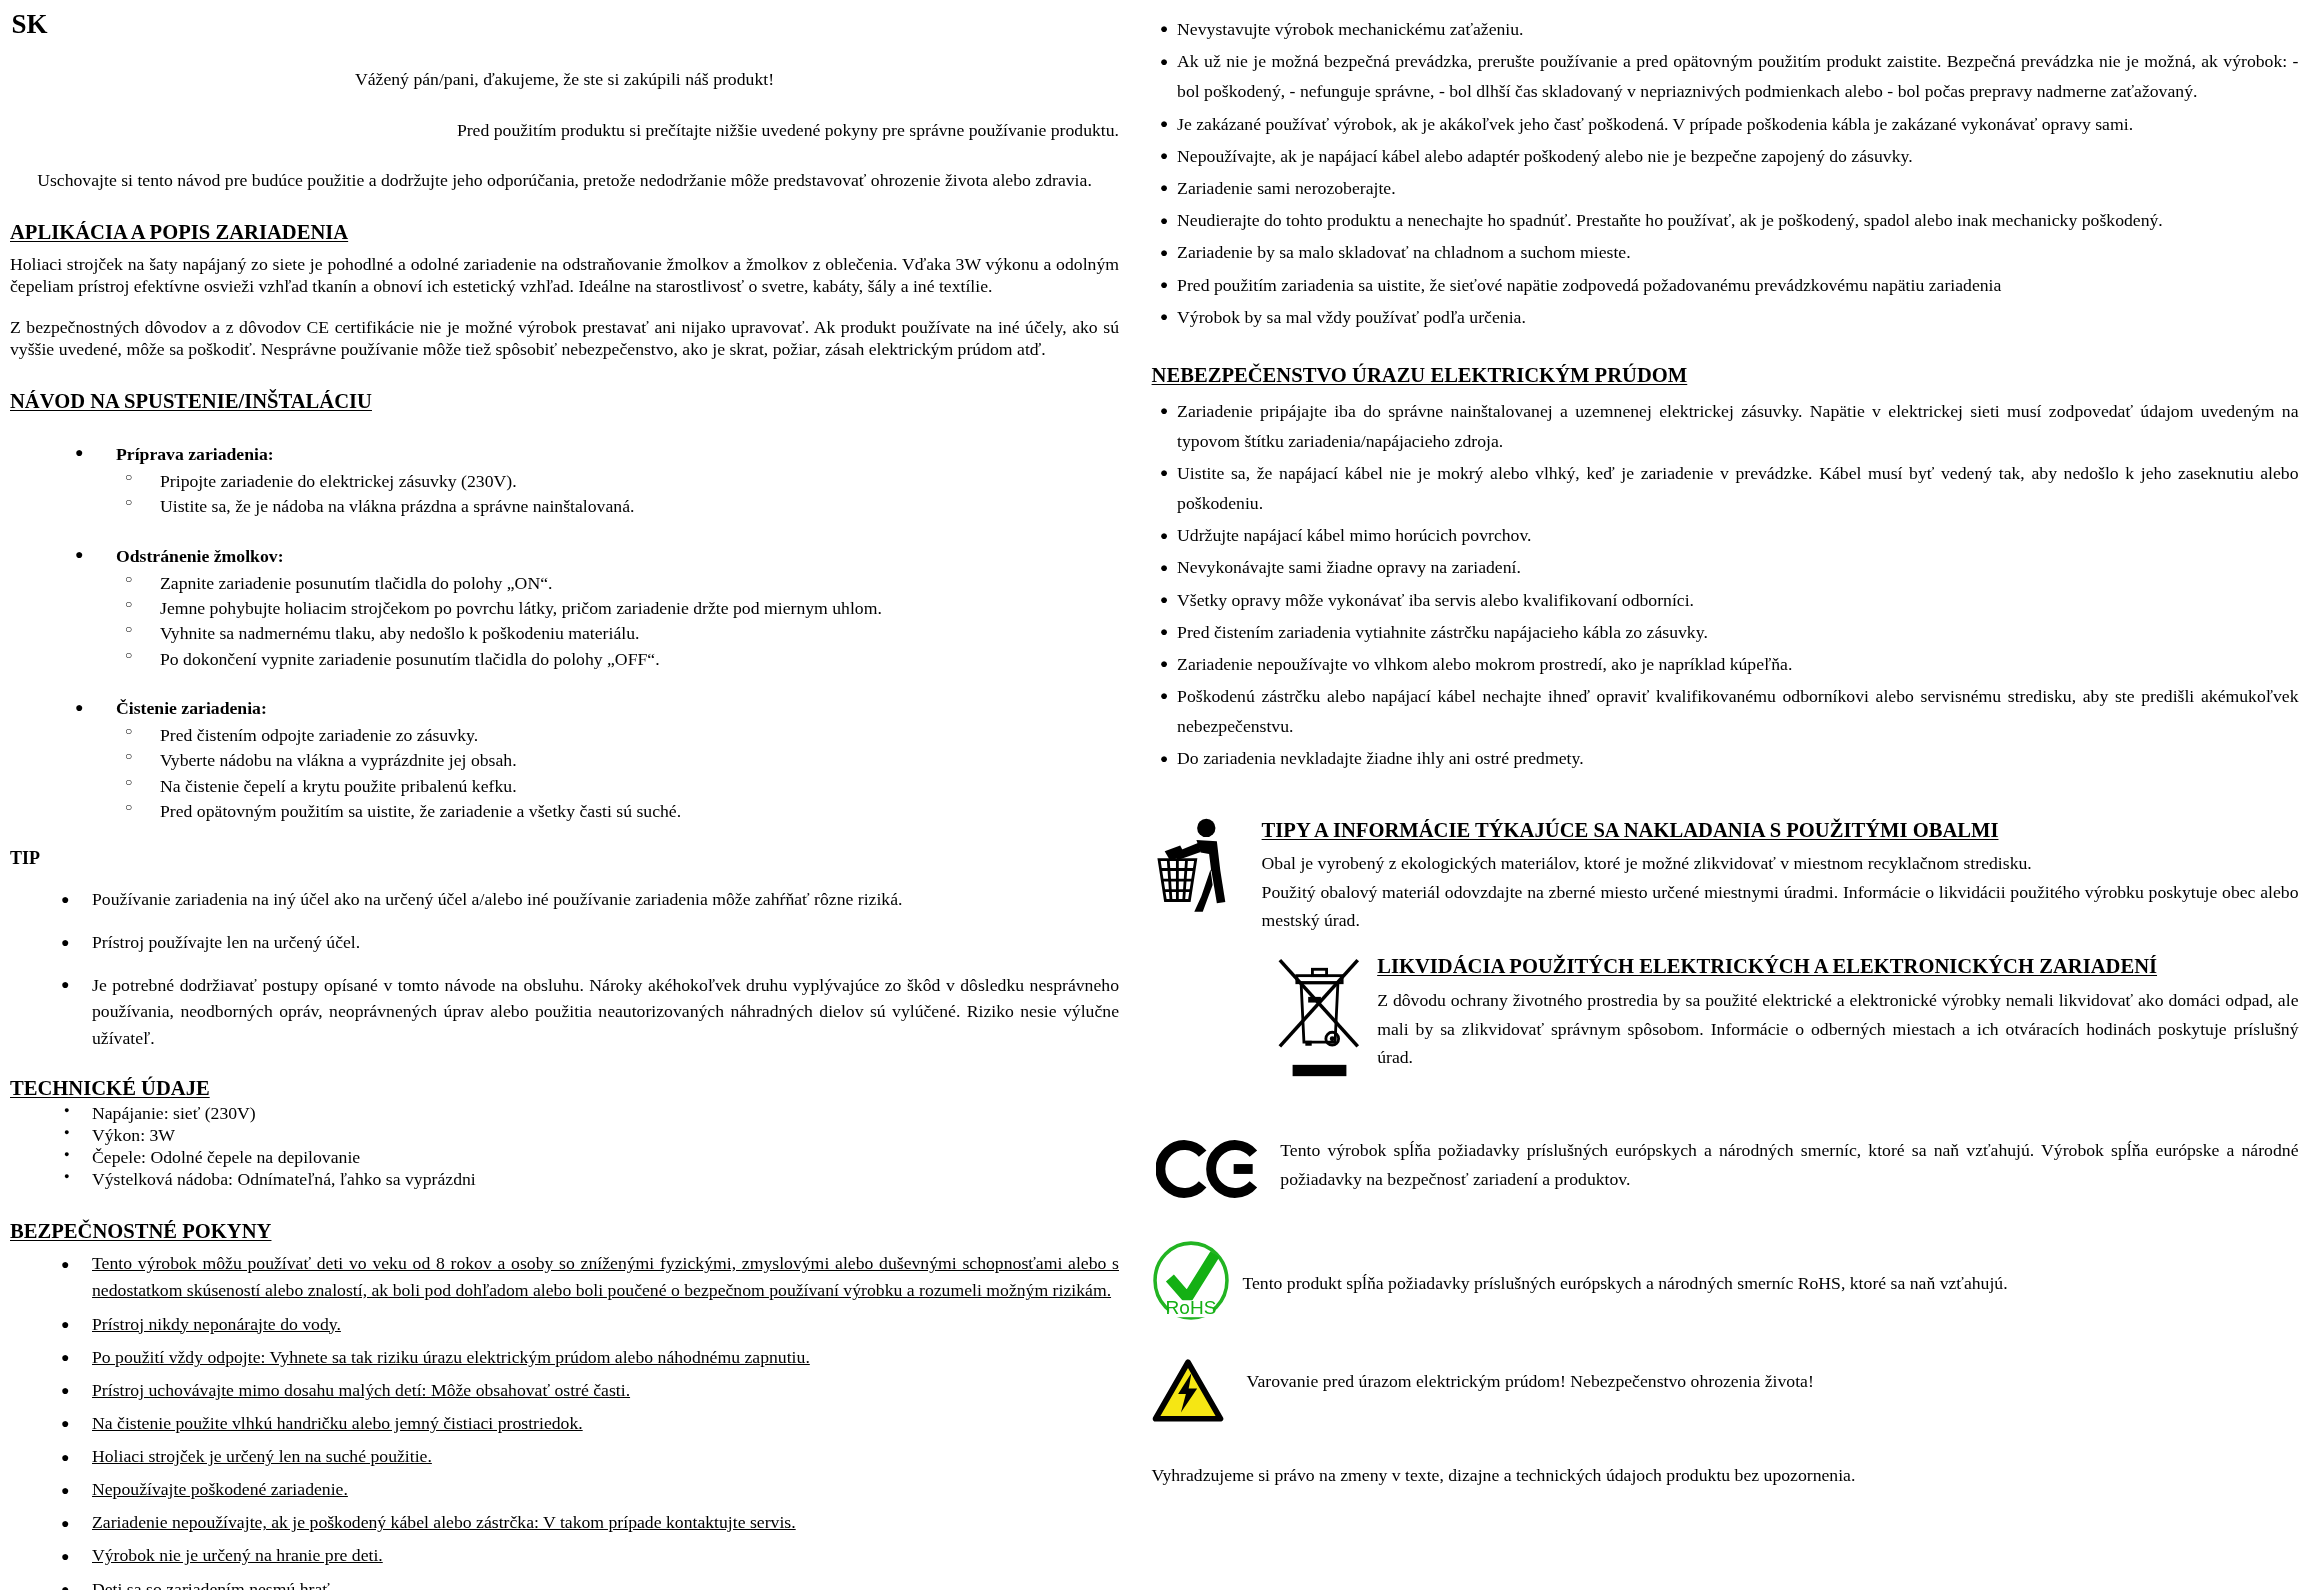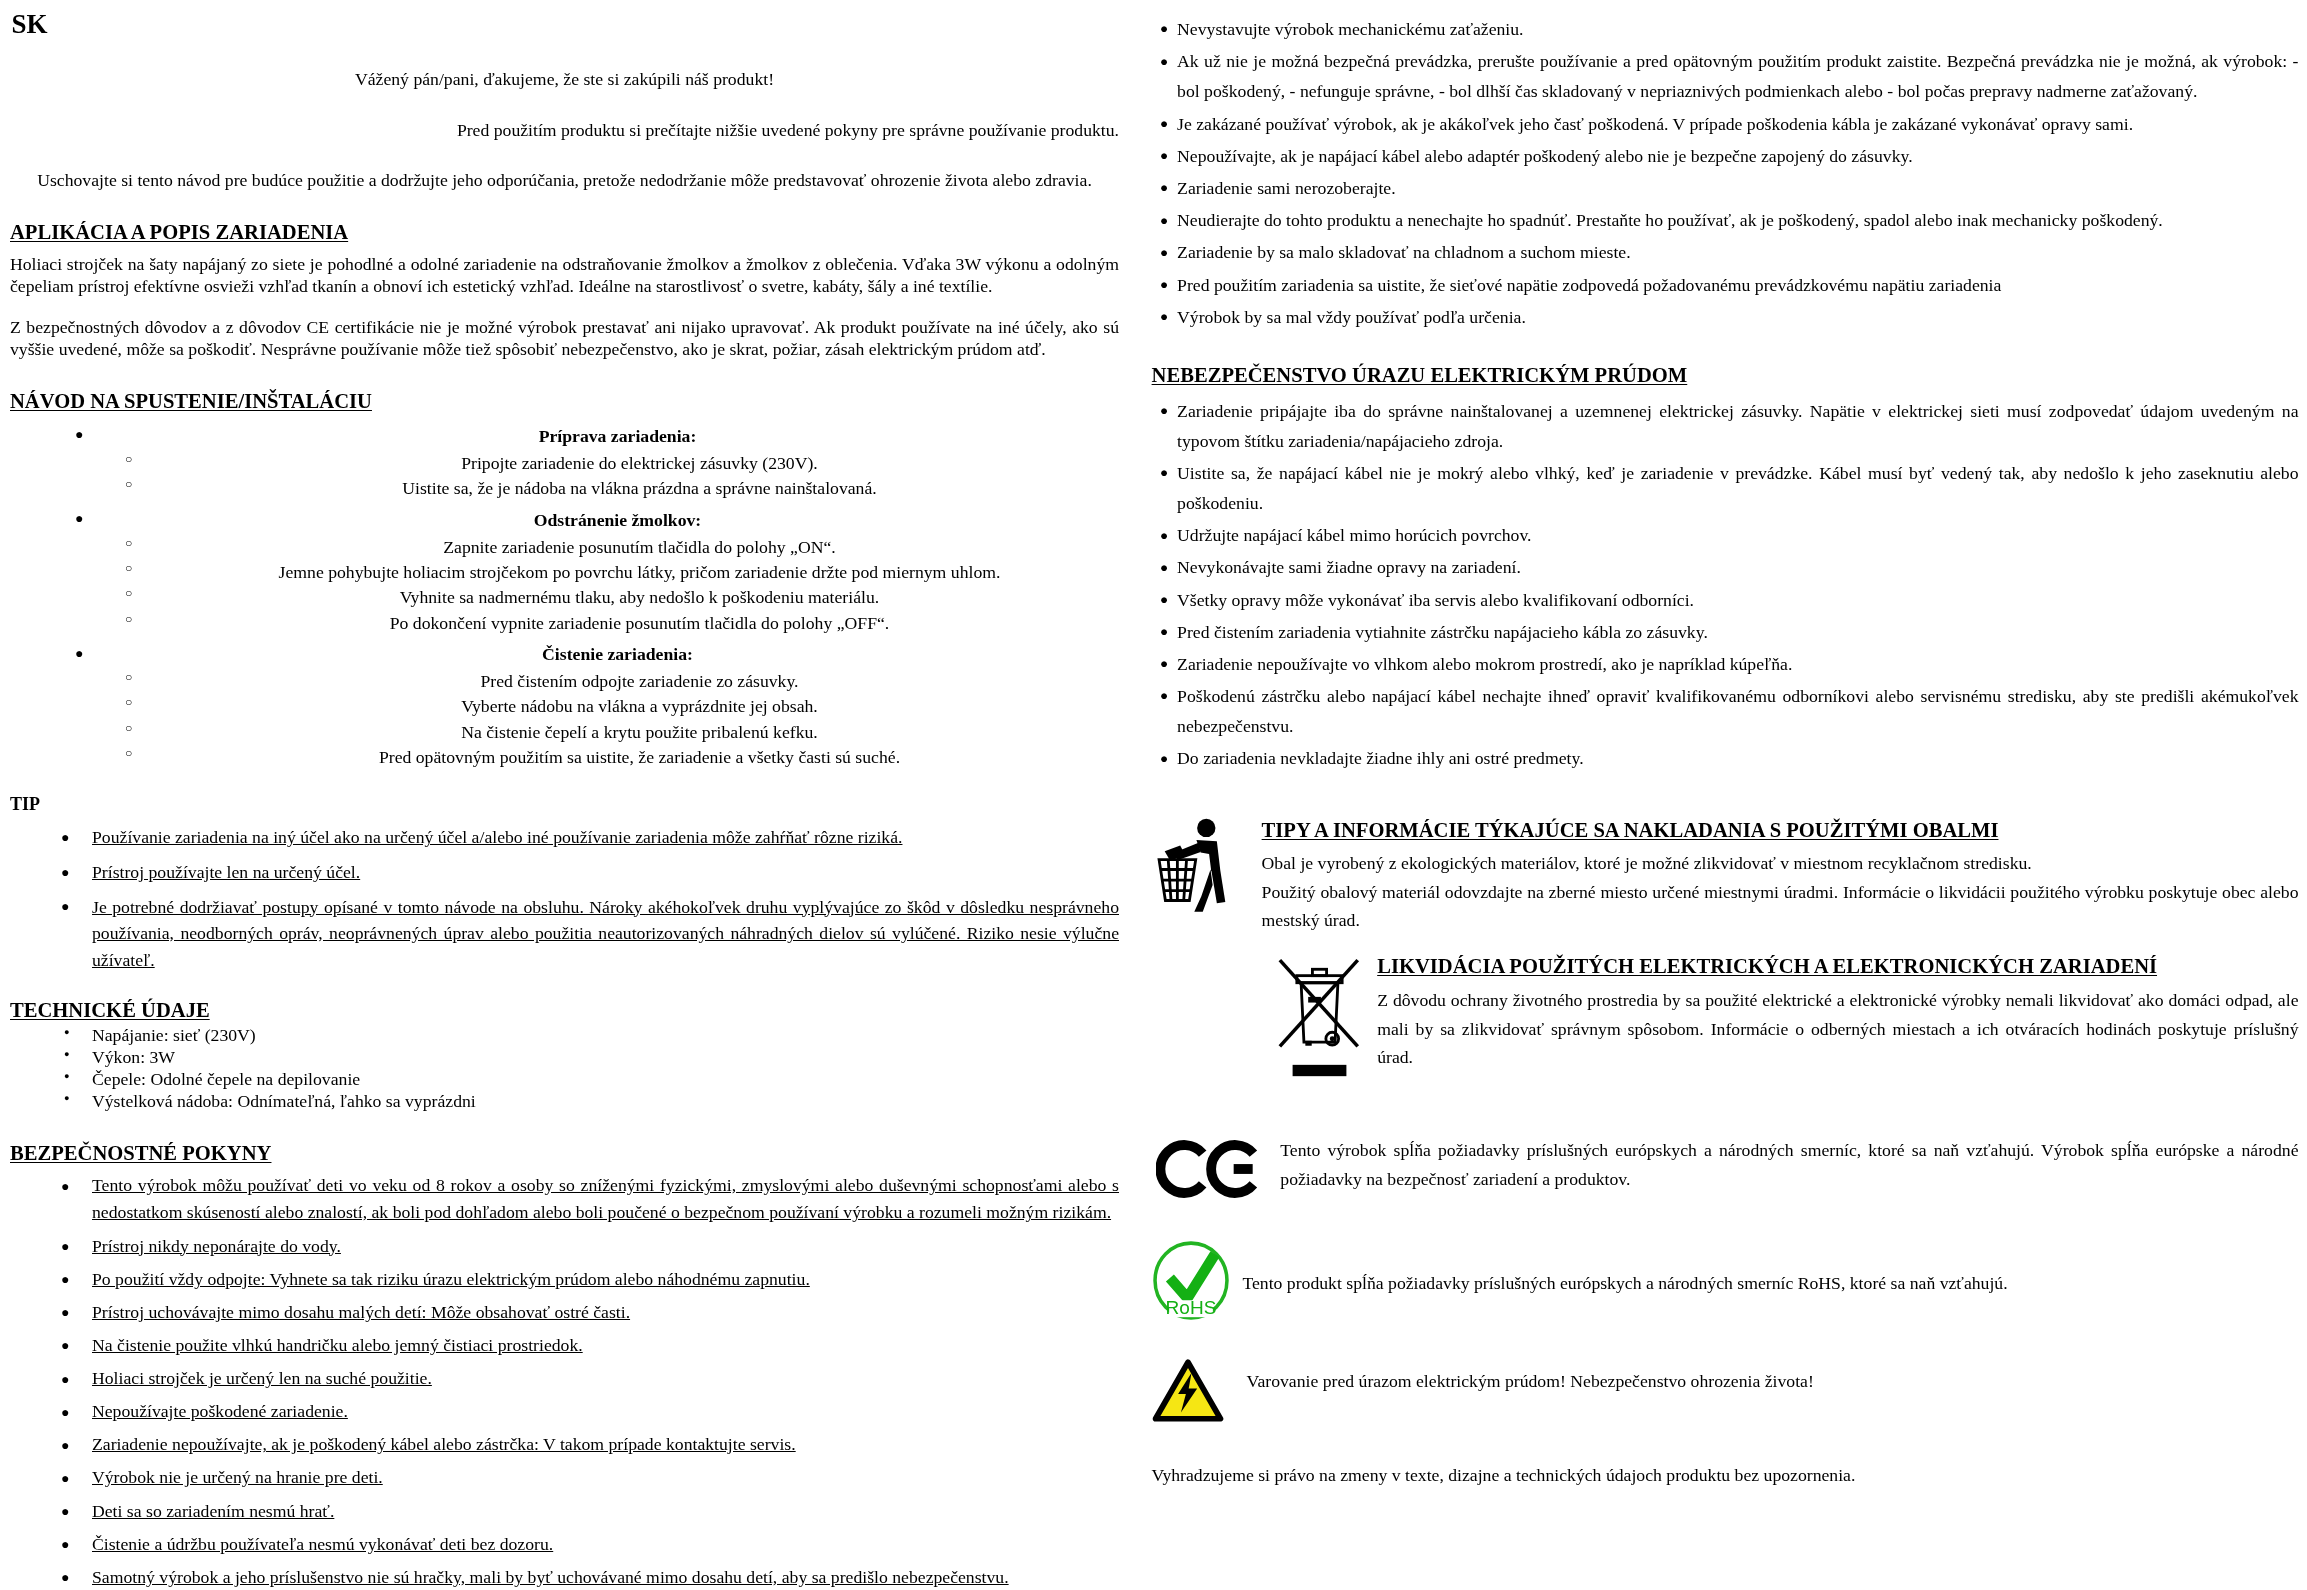--- a/index.html
+++ b/index.html
@@ -24,28 +24,28 @@
   .intro-1 { margin-top:25.5px; }
   .intro-2 { margin-top:28px;text-align:right; }
   .intro-3 { margin-top:27px; }
 
   .h-apl  { margin-top:27px; }
   .para   { margin-top:8.5px; line-height:1.22; text-align:justify; }
   .para + .para { margin-top:20px; }
 
   .h-navod { margin-top:28px; }
   ul { list-style:none; }
-  .grp { margin-top:10px;text-align:center; }
+  .grp { margin-top:28px; }
   .grp-label { font-weight:bold; position:relative; padding-left:106px; }
   .grp-label::before { content:"●"; position:absolute; left:65px; top:1.4px; font-size:14px; }
   .list-sub li { position:relative; padding-left:150px; margin-top:5px; line-height:1.15; }
   .list-sub li::before { content:"○"; position:absolute; left:115px; top:0; font-size:12px; }
 
   .h-tip { margin-top:25.5px; }
-  .list-tip li { position:relative; padding-left:82px; margin-top:8px; line-height:1.5; text-align:justify;text-decoration:underline; }
+  .list-tip li { position:relative; padding-left:82px; margin-top:16px; line-height:1.5; text-align:justify; }
   .list-tip li::before { content:"●"; position:absolute; left:51px; top:2.8px; font-size:14px; }
 
   .h-tech { margin-top:24px; }
   .list-tech li { position:relative; padding-left:82px; margin-top:1.4px; line-height:1.16; }
   .list-tech li::before { content:"●"; position:absolute; left:54px; top:2.1px; font-size:9.2px; }
 
   .h-safe { margin-top:28px; margin-bottom:4.3px; }
   .list-left li { position:relative; padding-left:82px; margin-top:5.7px; line-height:1.55; text-align:justify;text-decoration:underline; }
   .list-left li::before { content:"●"; position:absolute; left:51px; top:3.5px; font-size:14px; }
 

